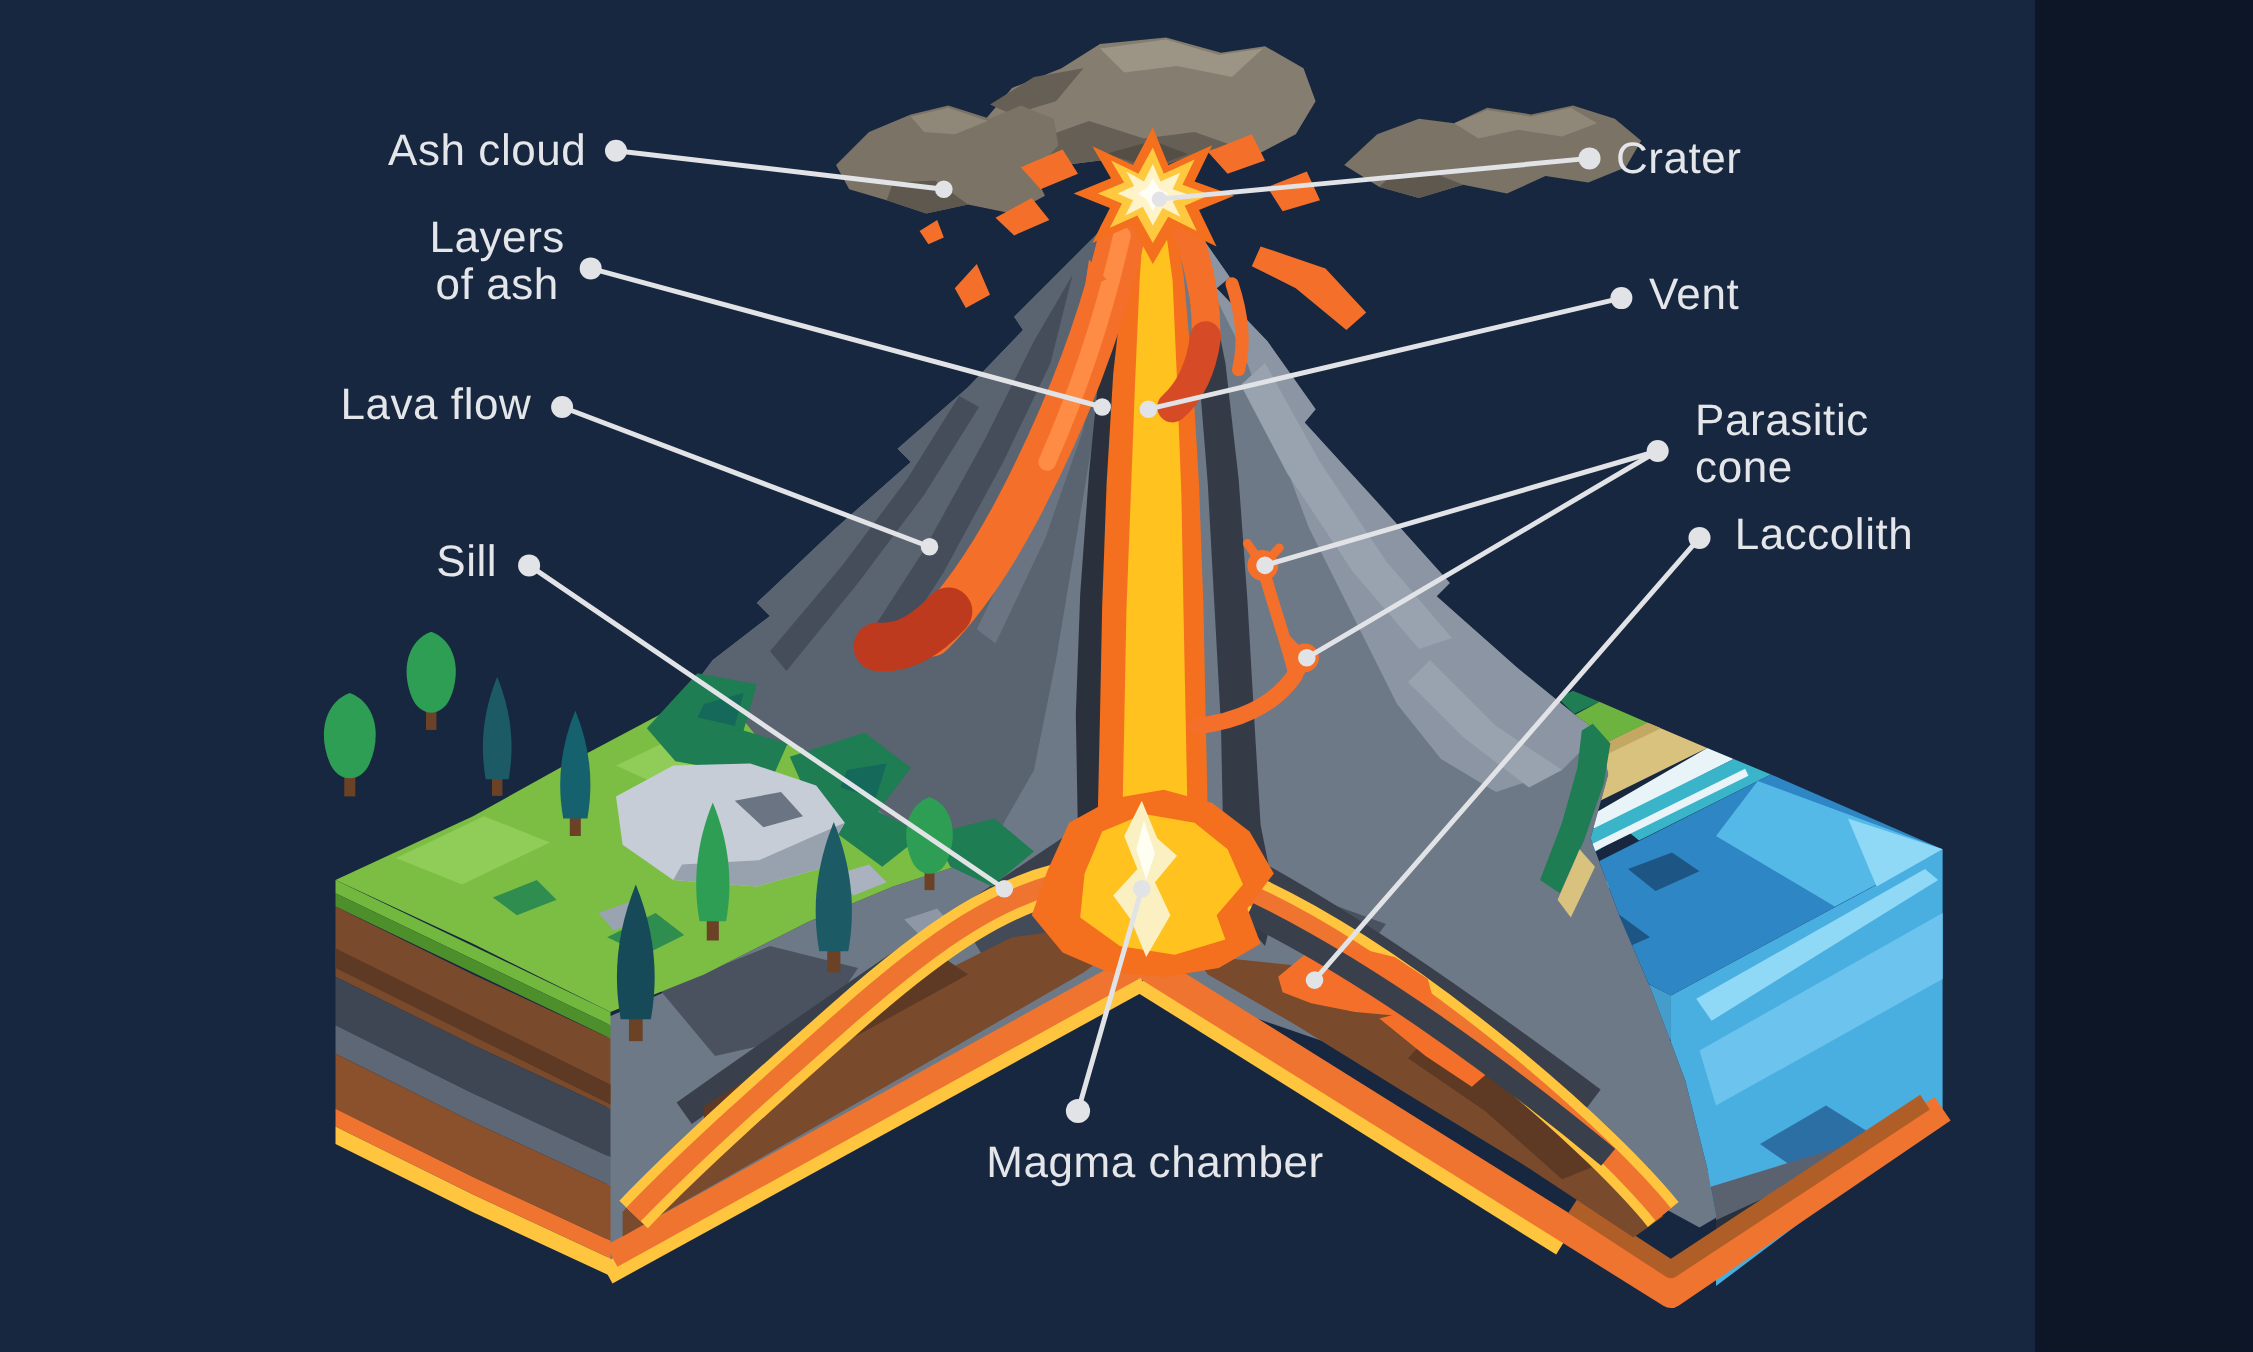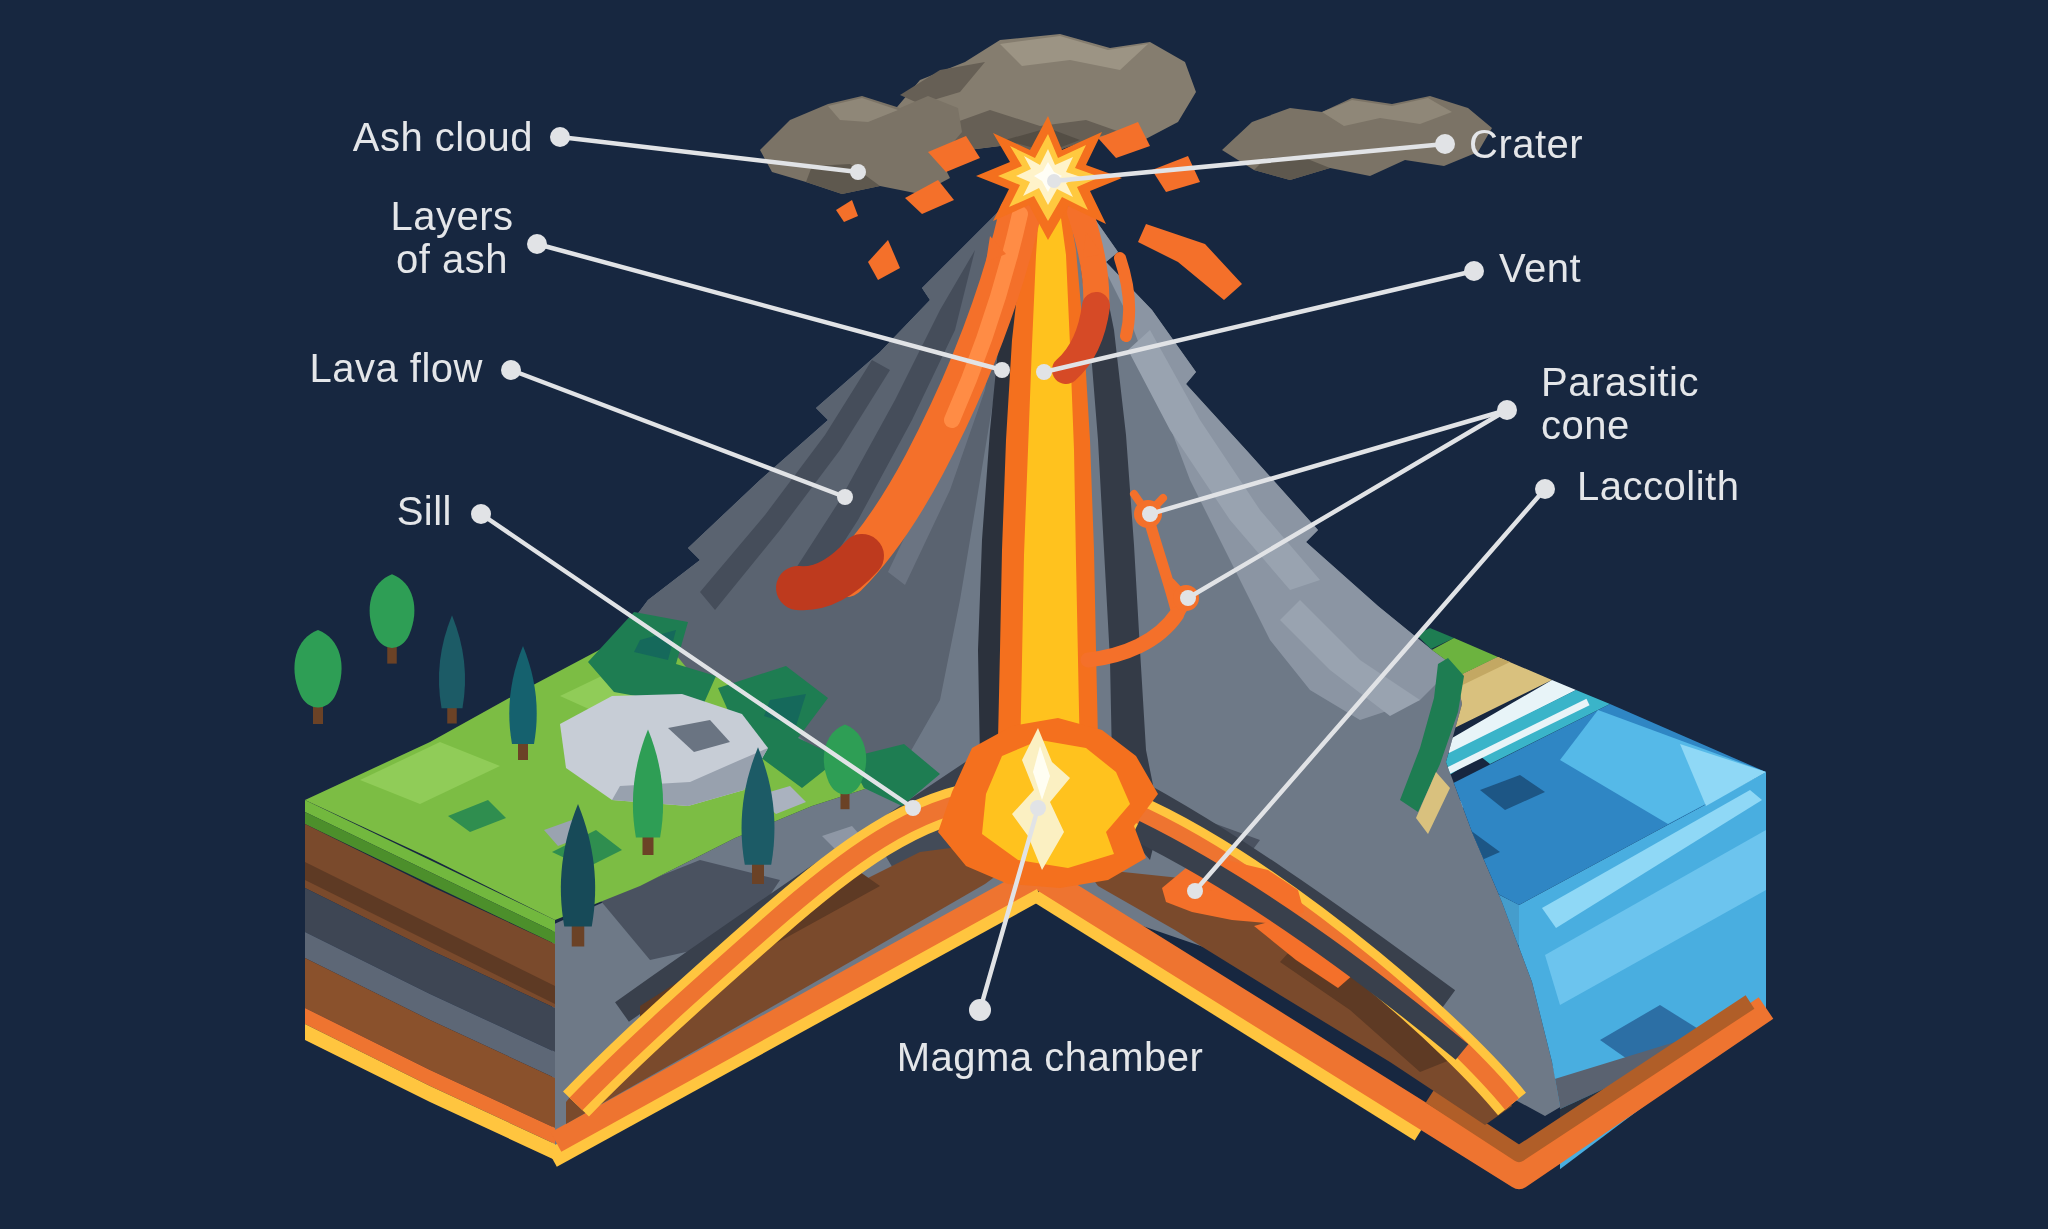--- a/index.html
+++ b/index.html
@@ -1,16 +1,16 @@
 <!DOCTYPE html>
 <html><head>
 <meta charset="utf-8">
 <style>
   html,body{margin:0;padding:0;background:#0d1627;}
-  .stage{position:relative;width:2048px;height:1229px;background:#172740;overflow:hidden;
+  .stage{position:relative;width:1850px;height:1229px;background:#172740;overflow:hidden;
          font-family:"Liberation Sans","DejaVu Sans",sans-serif;}
   .stage svg{display:block;width:2048px;height:1229px;}
   .lbl{font-family:"Liberation Sans","DejaVu Sans",sans-serif;font-size:40px;font-weight:500;
        fill:#E4E6E9;letter-spacing:.5px;}
   .leader{stroke:#E1E3E6;stroke-width:4.5;fill:none;stroke-linecap:round;}
   .ldot{fill:#E1E3E6;stroke:none;}
 </style>
 </head>
 <body>
 

